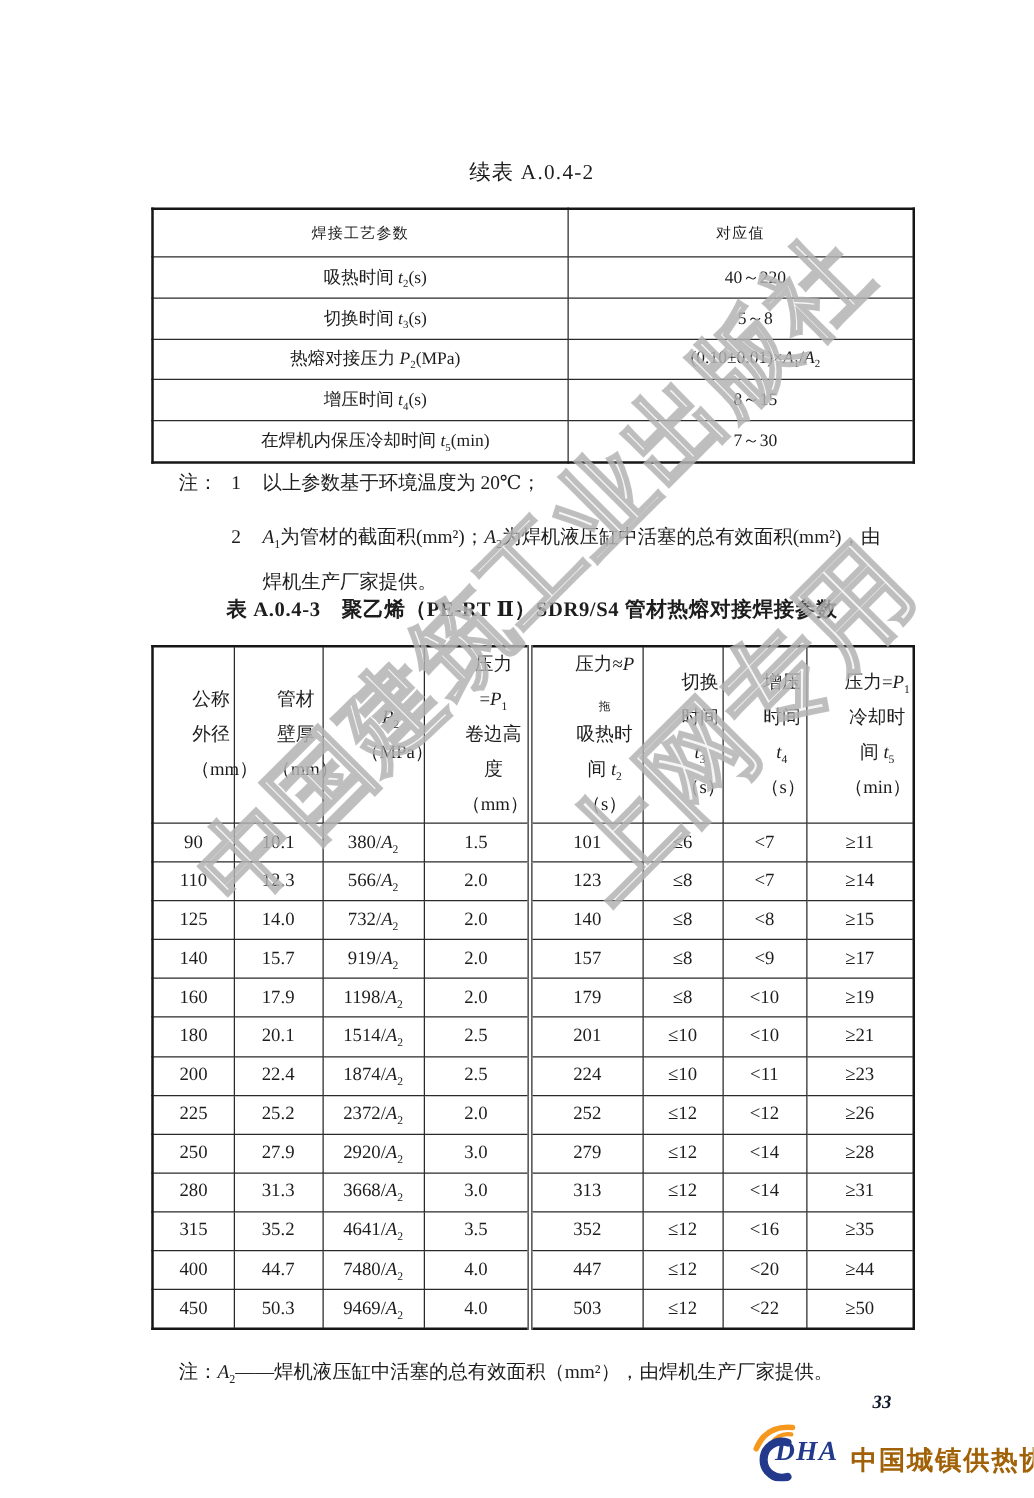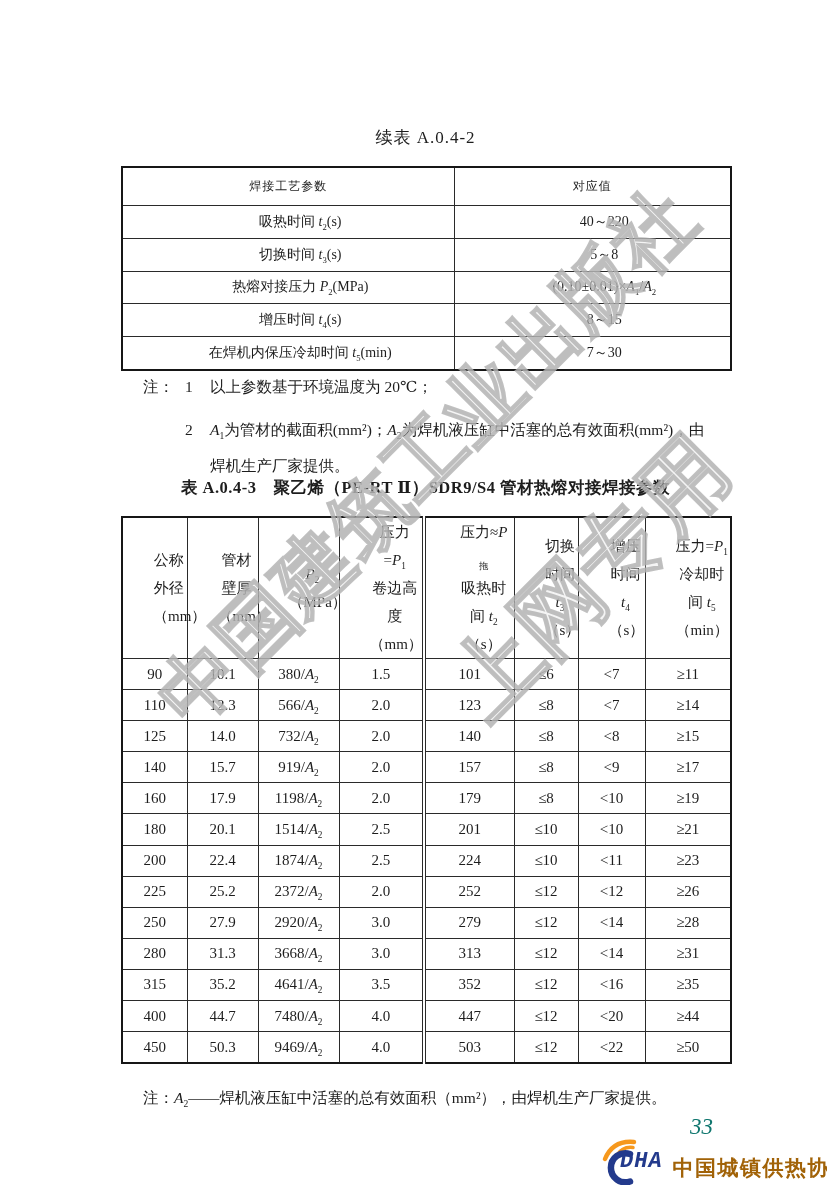--- a/index.html
+++ b/index.html
@@ -38,26 +38,26 @@
   
   .notes{position:absolute;left:143px;top:375px;width:575px;font-size:15.5px;}
   .note-row{display:flex;line-height:24px;margin-bottom:13px;align-items:flex-start;}
   .note-label{width:42px;flex:none;}
   .note-num{width:25px;flex:none;}
   .note-text{flex:1;line-height:36px;margin-top:-6px;}
   .t2-note{position:absolute;left:143px;top:1086px;width:585px;font-size:15.5px;line-height:24px;}
   
   .page-number{
     position:absolute;left:121px;top:1114px;width:592px;text-align:right;
-    font-style:italic;font-size:23px;color:#0f766e;
+    font-style:italic;font-size:15px;color:#0f172a;font-weight:bold;
   }
   .footer-logo{position:absolute;left:597px;top:1137px;height:48px;display:flex;align-items:center;}
   .logo-mark{flex:none;}
   .dha{
-    font-family:Liberation Mono, monospace;font-style:italic;font-weight:bold;
+    font-family:Liberation Serif, serif;font-style:italic;font-weight:bold;
     font-size:22px;color:#233a8c;margin-left:-31px;letter-spacing:1px;
   }
   .org{
     font-family:"Liberation Sans","DejaVu Sans",sans-serif;font-weight:bold;
     font-size:21px;color:#a16207;margin-left:10px;letter-spacing:1.5px;white-space:nowrap;margin-top:14px;
   }
   
   .wm{
     position:absolute;z-index:5;pointer-events:none;white-space:nowrap;text-align:center;
     font-family:"Liberation Sans","DejaVu Sans",sans-serif;font-weight:800;

